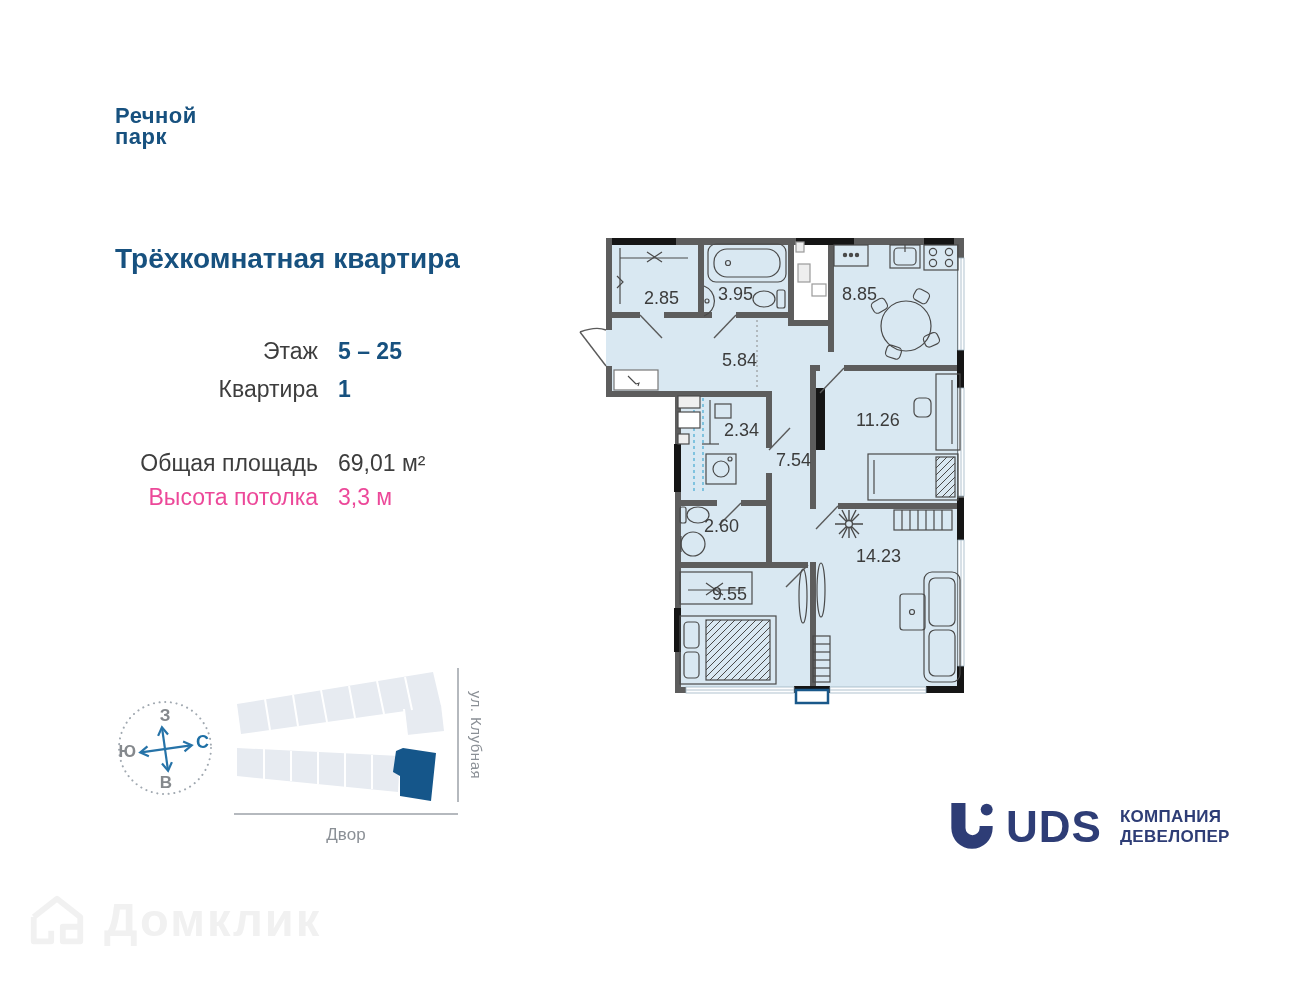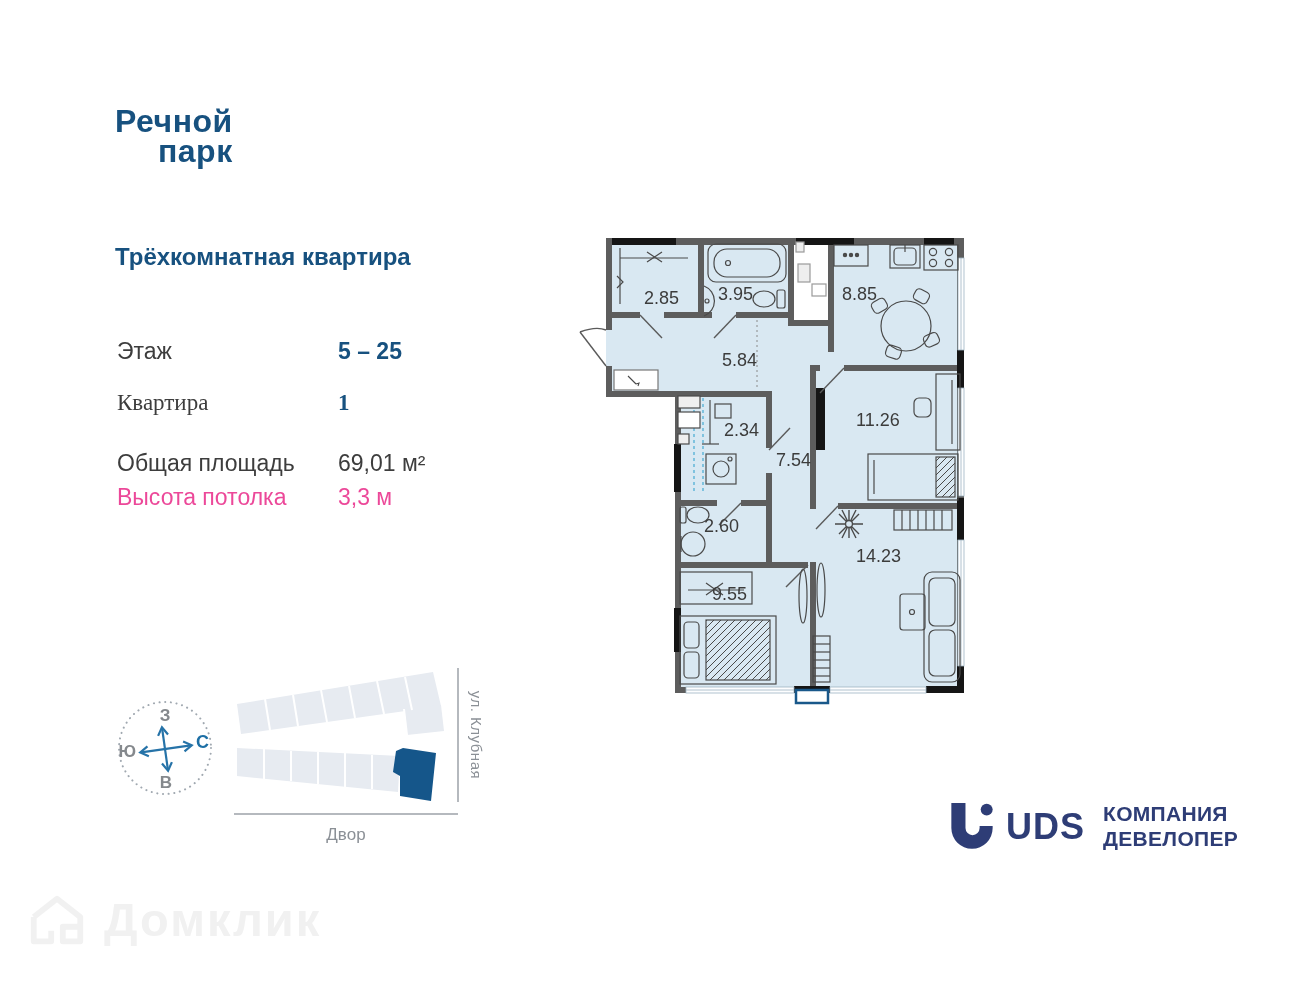--- a/index.html
+++ b/index.html
@@ -3,43 +3,43 @@
 <meta charset="utf-8">
 <style>
   html,body{margin:0;padding:0;}
   body{
     width:1298px;height:983px;position:relative;background:#ffffff;
     font-family:"Liberation Sans", sans-serif;overflow:hidden;
   }
   .abs{position:absolute;}
   
   .logo{left:115px;top:106px;color:#17517F;font-weight:800;
-        font-size:32px;line-height:0.95;letter-spacing:0.5px;text-align:right;}
-  
-  .title{left:115px;top:243px;color:#17517F;font-weight:800;font-size:24px;}
+        font-size:22px;line-height:0.95;letter-spacing:0.5px;}
+  
+  .title{left:115px;top:243px;color:#17517F;font-weight:800;font-size:28px;}
   
   .row{left:117px;width:430px;font-size:23px;color:#3d3d3d;display:flex;}
-  .row .lbl{width:201px;flex:0 0 201px;}
+  .row .lbl{width:201px;flex:0 0 201px;text-align:right;}
   .row .val{font-weight:400;margin-left:20px;}
   .row.em .val{color:#17517F;font-weight:800;}
   .row.muted{color:#ec4899;}
-  .r1{top:338px;} .r2{top:390px;font-family:Liberation Serif, serif;} .r3{top:450px;} .r4{top:484px;}
+  .r1{top:338px;} .r2{top:376px;} .r3{top:450px;} .r4{top:484px;}
   
   .plan{left:606px;top:238px;width:358px;height:456px;overflow:visible;}
   .plan text{font-family:"Liberation Sans",sans-serif;font-size:18px;fill:#3c3c3c;font-weight:500;}
   
   .compass{left:112px;top:694px;width:108px;height:108px;}
   .compass text{font-family:"Liberation Sans",sans-serif;font-weight:700;}
   
   .site{left:228px;top:660px;width:252px;height:196px;overflow:visible;}
   .site text{font-family:"Liberation Sans",sans-serif;}
   
   .uds{left:948px;top:802px;display:flex;align-items:center;color:#2E3D76;}
-  .uds .word{font-size:36px;font-weight:800;letter-spacing:1px;margin-left:10px;}
-  .uds .cap{font-size:21px;font-weight:700;line-height:1.18;margin-left:18px;letter-spacing:0.3px;}
+  .uds .word{font-size:44px;font-weight:800;letter-spacing:1px;margin-left:10px;}
+  .uds .cap{font-size:17px;font-weight:700;line-height:1.18;margin-left:18px;letter-spacing:0.3px;}
   
   .wm{left:26px;top:888px;display:flex;align-items:center;color:#f1f1f1;}
   .wm .wtxt{font-size:47px;font-weight:700;letter-spacing:2px;margin-left:16px;}
 </style>
 </head>
 <body>
 
 <div class="abs logo">
   <div>Речной</div>
   <div>парк</div>

